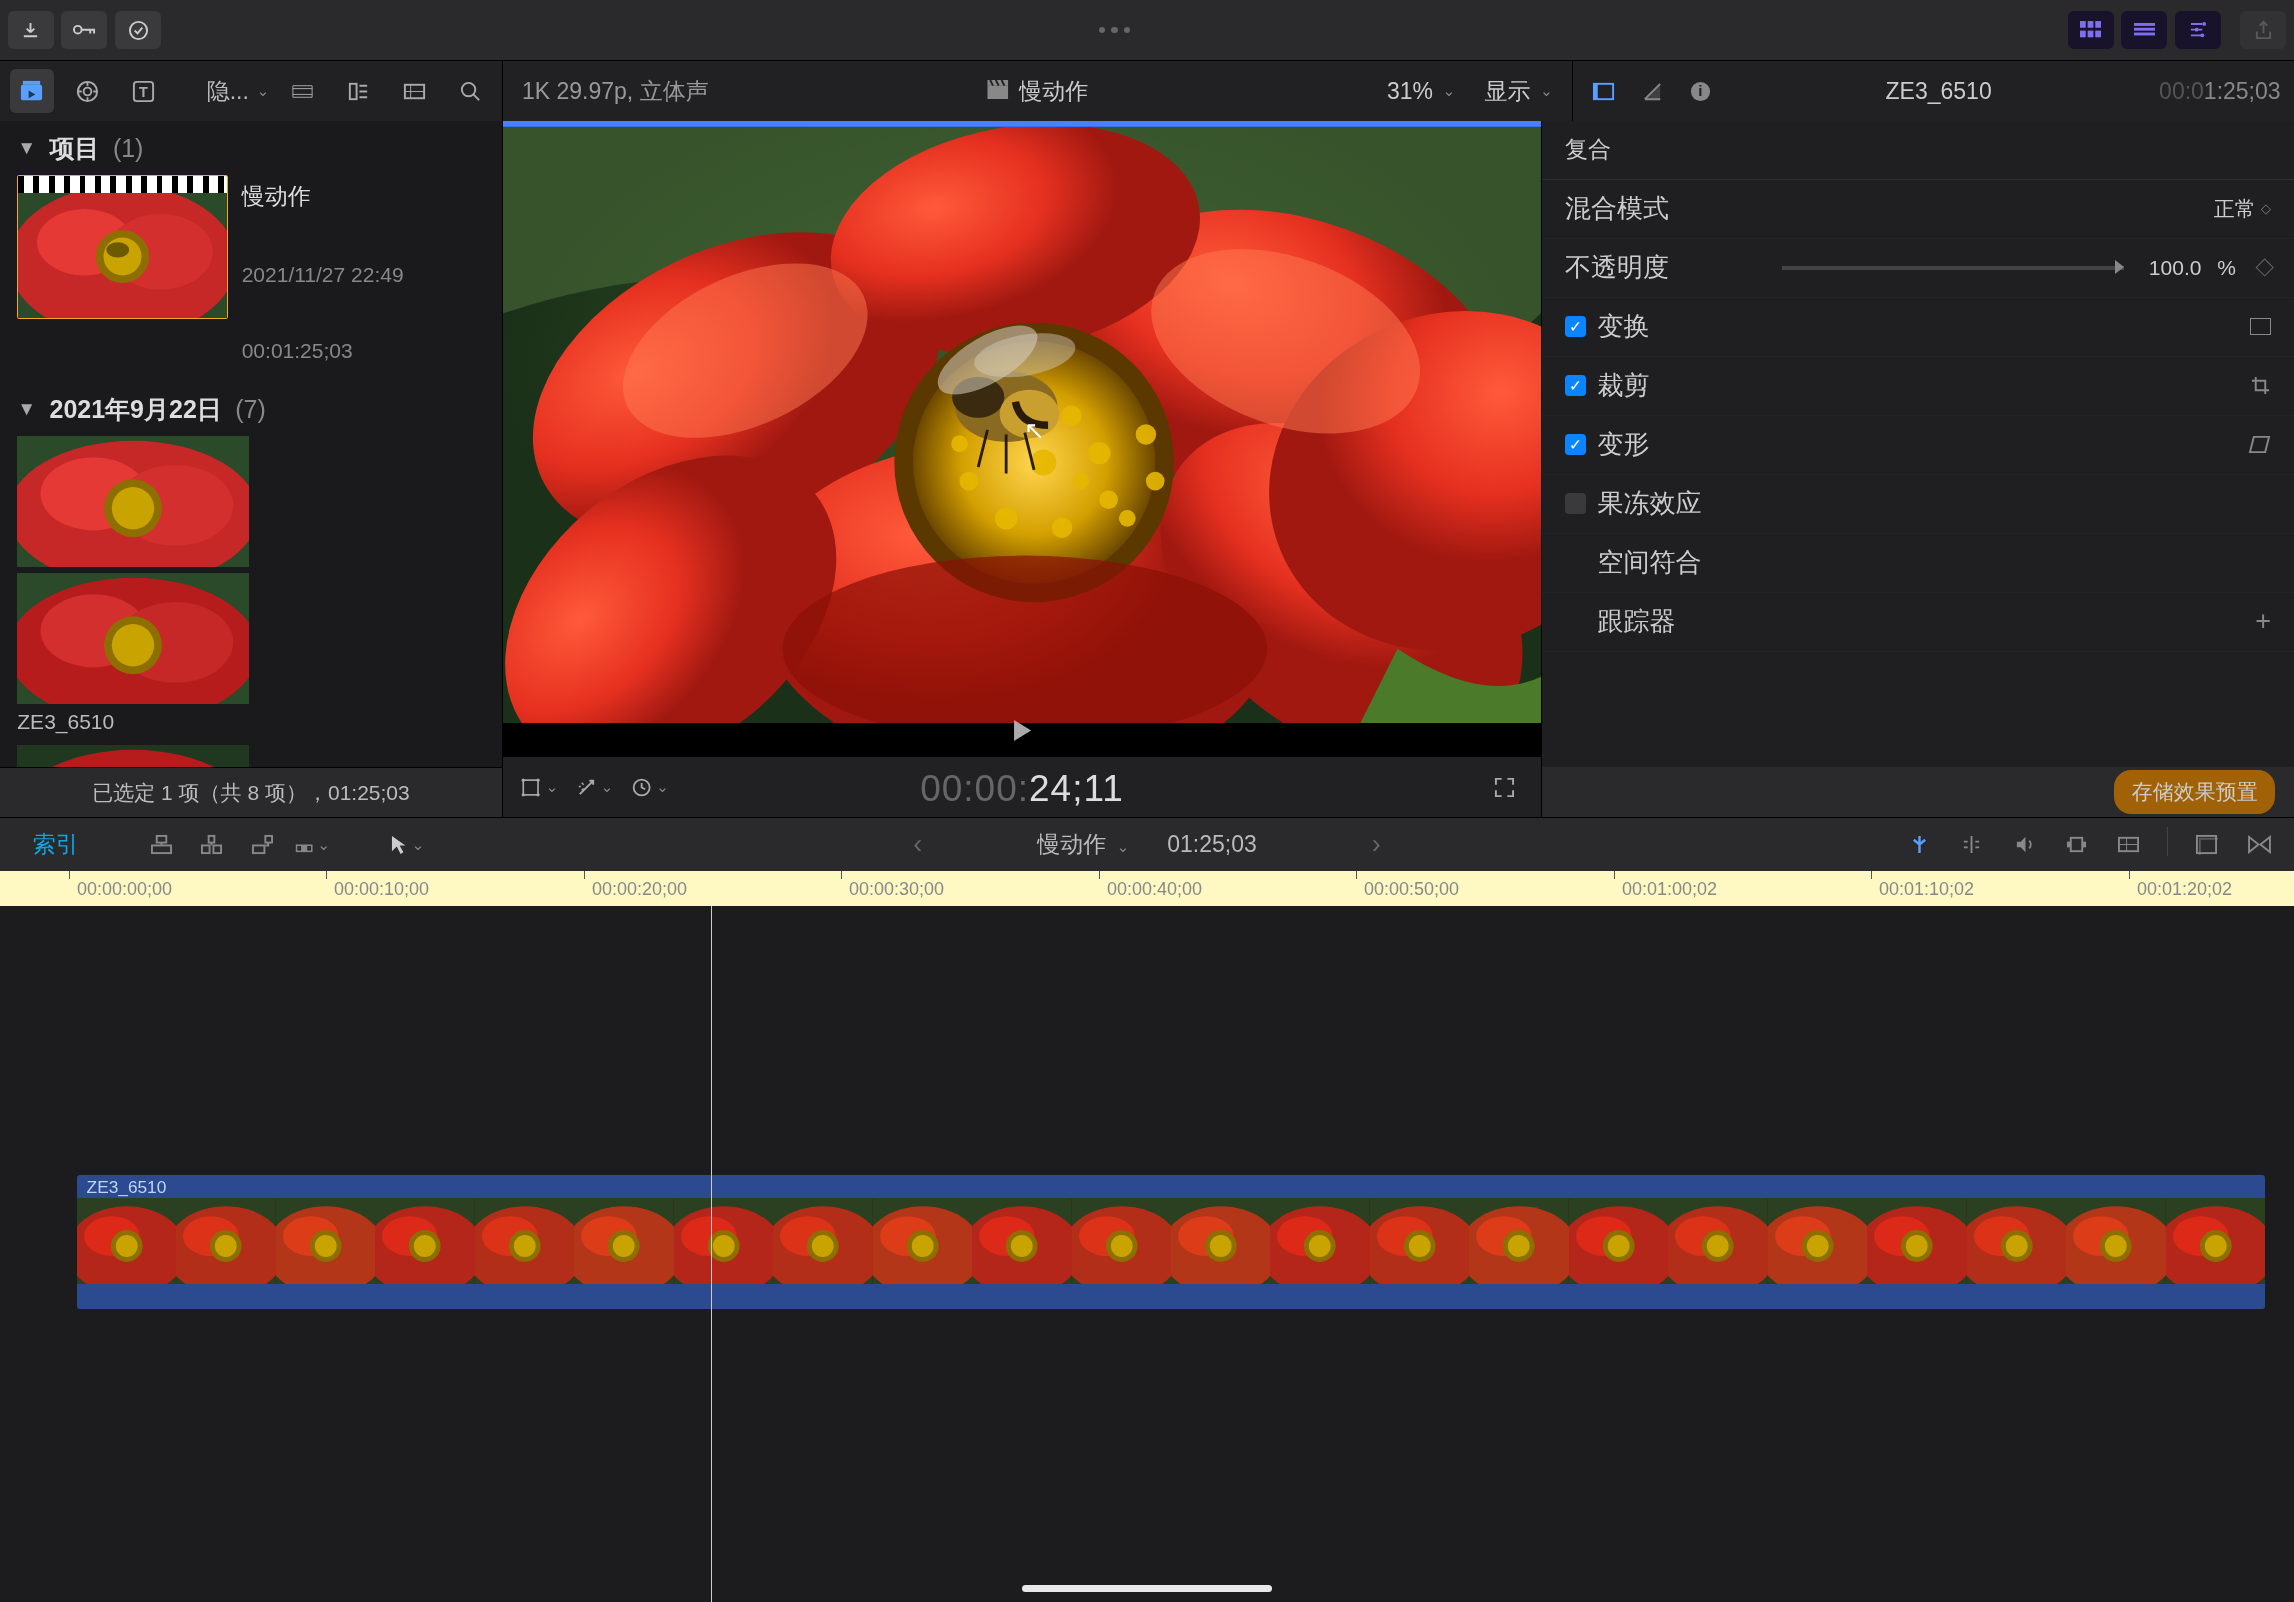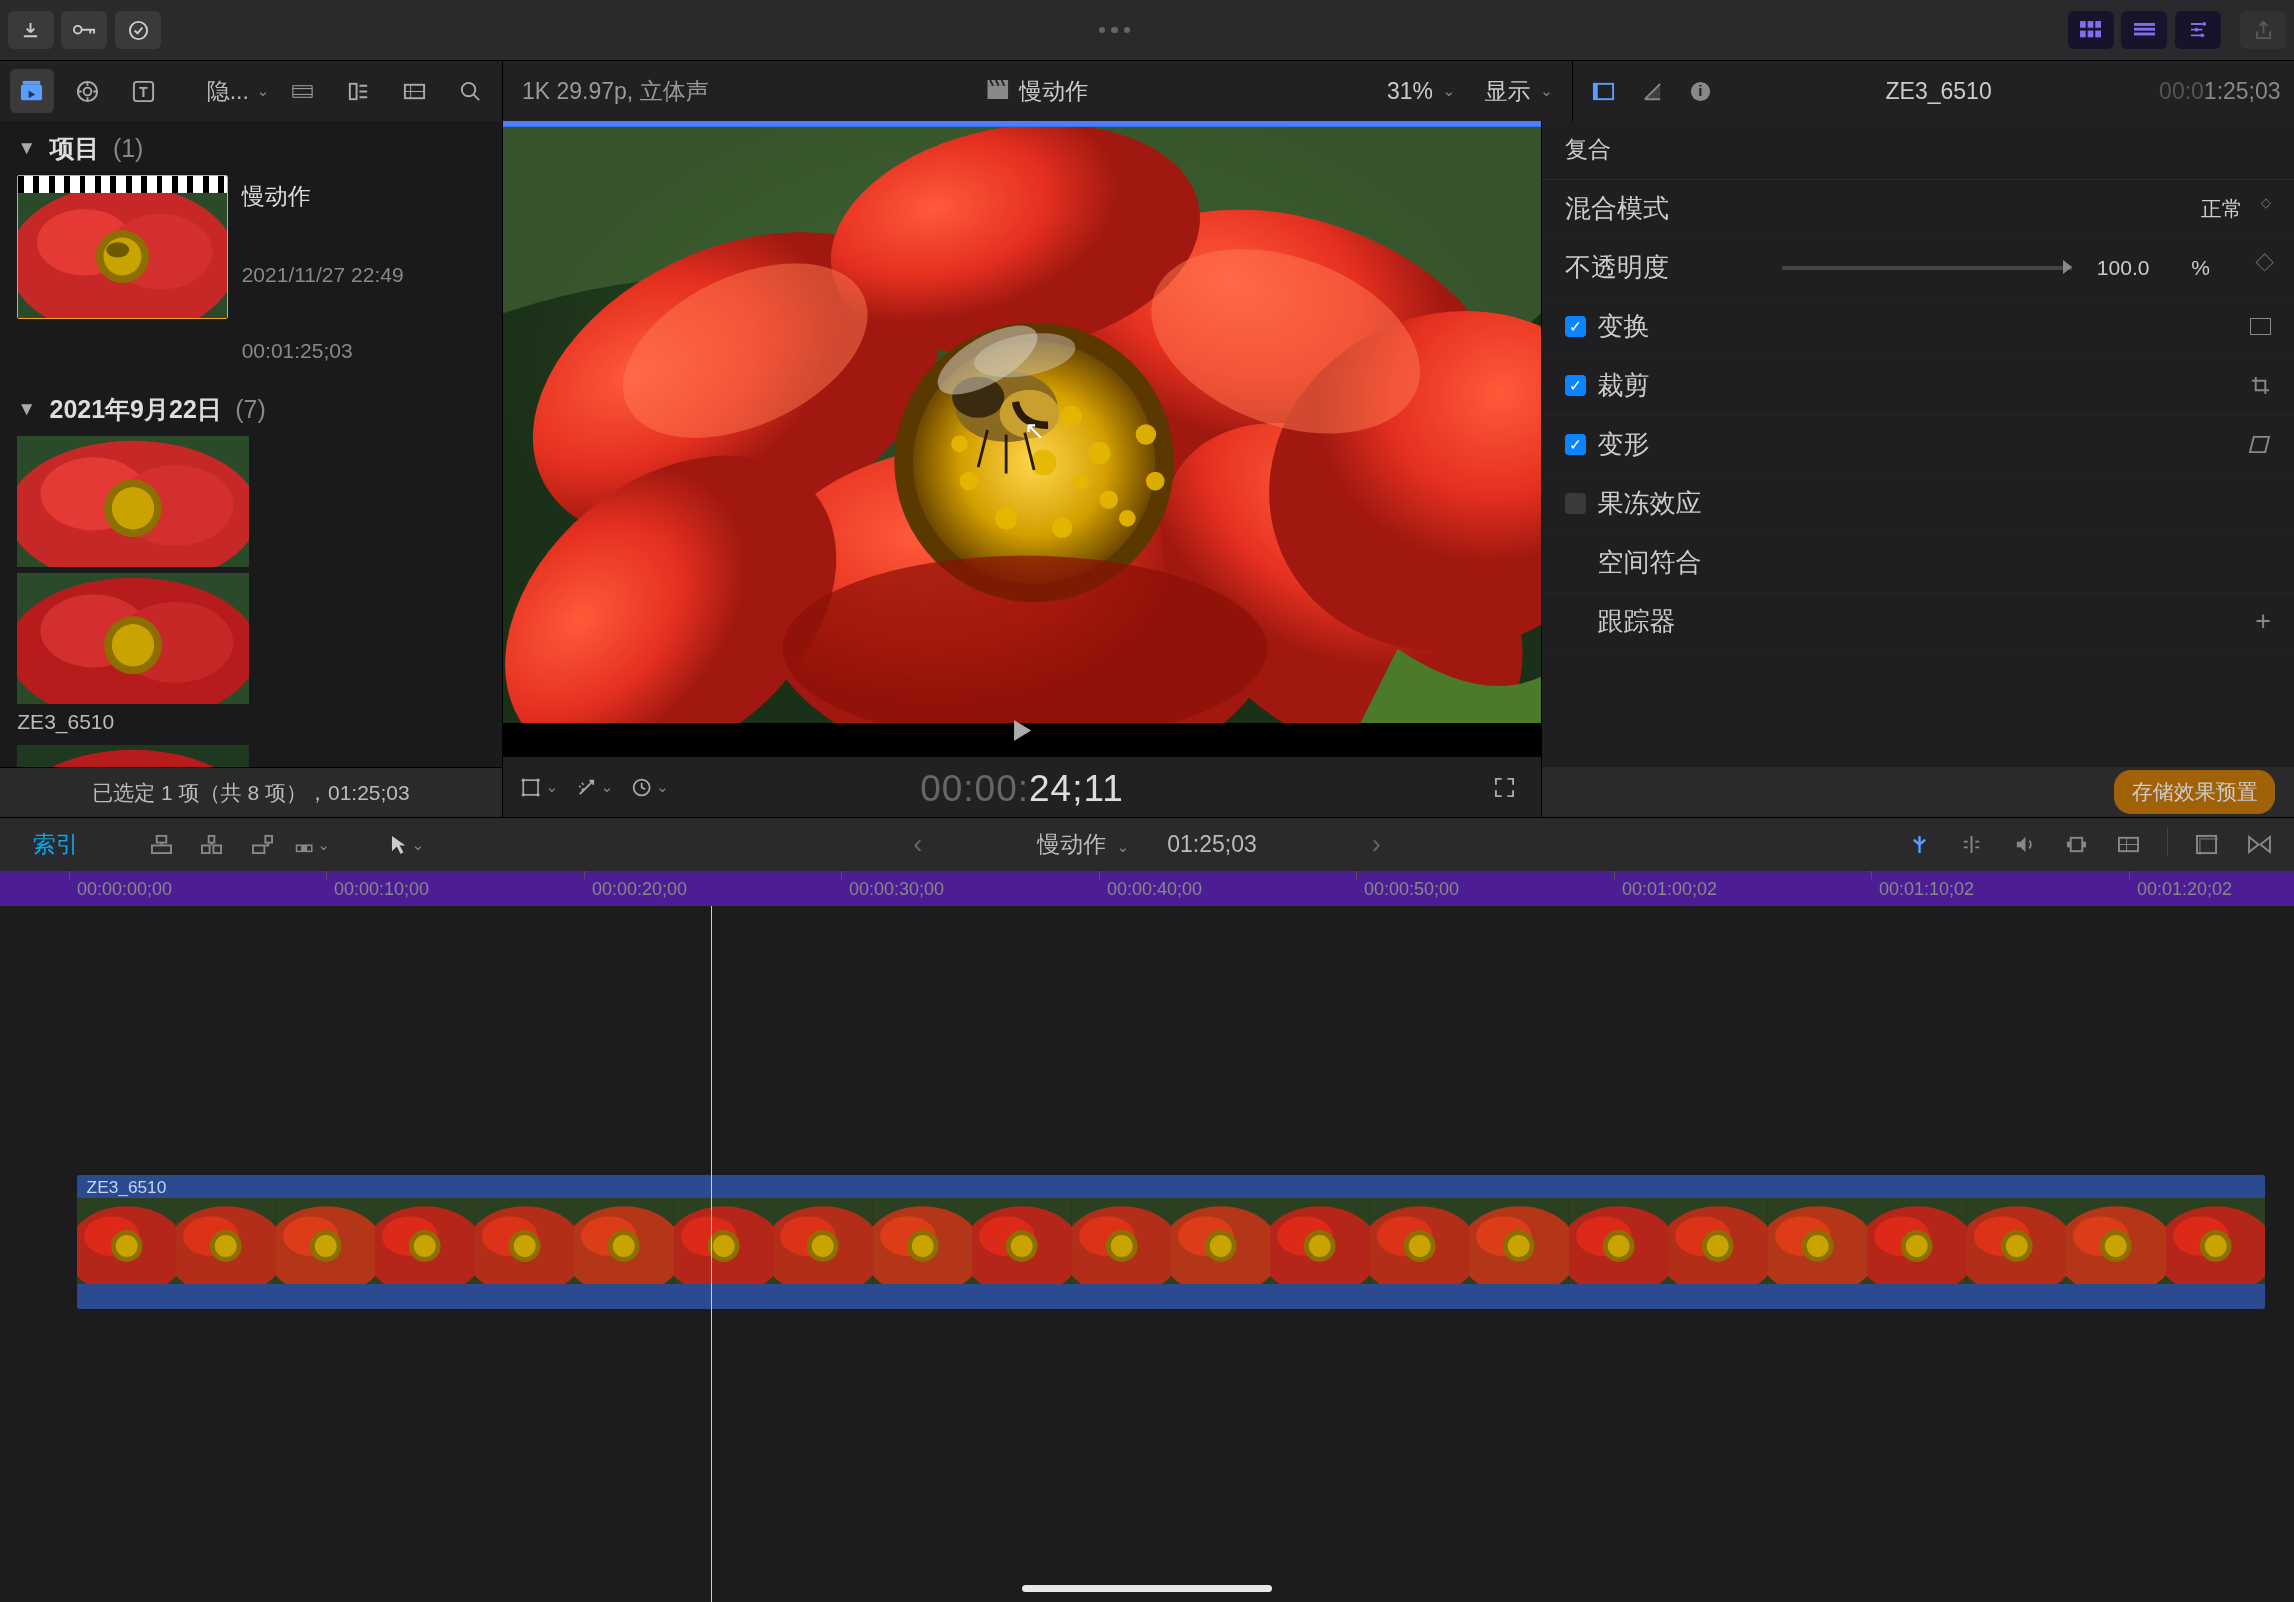--- a/index.html
+++ b/index.html
@@ -64,40 +64,40 @@
 .trans-center{position:absolute;left:50%;transform:translateX(-50%);display:flex;align-items:center;gap:17.3px;color:#ccc;flex-direction:column;}
 .timecode{font-size:37px;color:#ddd;font-family:ui-monospace,Menlo,monospace;letter-spacing:1px;}
 .timecode .dim{color:#666;}
 .playhead-mini{width:23px;height:35px;background:#444;border-radius:2.9px;}
 .fullscreen-btn{margin-left:auto;}
 
 .inspector{width:753px;background:#1f1f21;border-left:1px solid #000;display:flex;flex-direction:column;}
 .insp-section-title{padding:13.4px 23px;color:#ccc;font-size:23px;border-bottom:1px solid #2f2f31;}
 .insp-row{display:flex;align-items:center;padding:11.5px 23px;gap:11.5px;border-bottom:1px solid #242426;min-height:54px;}
 .insp-label{flex:0 0 192px;color:#ccc;font-size:26px;}
-.insp-val{margin-left:auto;color:#ccc;font-size:21px;display:flex;align-items:flex-start;gap:18px;}
+.insp-val{margin-left:auto;color:#ccc;font-size:21px;display:flex;align-items:center;gap:5px;}
 .insp-check{width:21px;height:21px;border-radius:3.8px;background:#0a84ff;display:flex;align-items:center;justify-content:center;color:#fff;font-size:15.4px;}
 .insp-check.empty{background:#3a3a3c;}
 .rect-icon{width:21px;height:17.3px;border:1.9px solid #888;}
 .slider{flex:1;height:3.8px;background:#444;position:relative;margin:0 13.4px;}
 .slider::after{content:'';position:absolute;right:0;top:-5.8px;width:0;height:0;border-left:9.6px solid #888;border-top:7.7px solid transparent;border-bottom:7.7px solid transparent;}
 .diamond{width:13.4px;height:13.4px;border:1.9px solid #666;transform:rotate(45deg);}
 .insp-footer{margin-top:auto;height:50px;background:#2a2a2c;display:flex;align-items:center;justify-content:flex-end;padding:0 19px;}
 .save-preset{background:#a16207;color:#ccc;padding:7.7px 17.3px;border-radius:17px;font-size:21px;}
 
 
 .timeline-bar{height:54px;background:#2a2a2c;display:flex;align-items:center;padding:0 17.3px;gap:15.4px;border-top:1px solid #000;position:relative;}
 .idx-btn{color:#0ea5e9;font-size:23px;padding:0 15.4px;}
 .tl-icon{width:35px;height:35px;display:flex;align-items:center;justify-content:center;color:#888;}
 .tl-center{position:absolute;left:50%;transform:translateX(-50%);display:flex;align-items:center;gap:38px;color:#bbb;font-size:23px;}
 .tl-arrow{color:#666;font-size:27px;padding:0 77px;}
 .tl-right-icons{margin-left:auto;display:flex;gap:17.3px;}
 .tl-right-icons .tl-icon:first-child{color:#5a9eff;}
 
-.ruler{height:35px;background:#4c1d95;display:flex;align-items:center;padding-left:55px;position:relative;overflow:hidden;font-size:18px;color:#888;font-family:ui-monospace,Menlo,monospace;}
+.ruler{height:35px;background:#fef9c3;display:flex;align-items:center;padding-left:55px;position:relative;overflow:hidden;font-size:18px;color:#888;font-family:ui-monospace,Menlo,monospace;}
 .ruler-mark{position:absolute;top:7.7px;}
 .ruler-mark::before{content:'';position:absolute;left:-7.7px;top:-7.7px;width:1px;height:7.7px;background:#555;}
 
 .timeline{flex:1;background:#1c1c1e;position:relative;overflow:hidden;}
 .playhead{position:absolute;top:0;bottom:0;width:1px;background:#ccc;left:31%;}
 .playhead::before{content:'';position:absolute;top:-35px;left:-7.7px;width:0;height:0;border-left:8.6px solid transparent;border-right:8.6px solid transparent;border-top:13.4px solid #ccc;}
 .clip-track{position:absolute;left:77px;right:29px;top:269px;height:134px;}
 .clip-header{height:23px;background:#2b4a8f;color:#bfd4ff;font-size:17.3px;padding:1.9px 9.6px;border-radius:2.9px 2.9px 0 0;}
 .clip-body{height:86px;background:#331;display:flex;overflow:hidden;}
 .clip-frame{flex:1;min-width:38px;}

